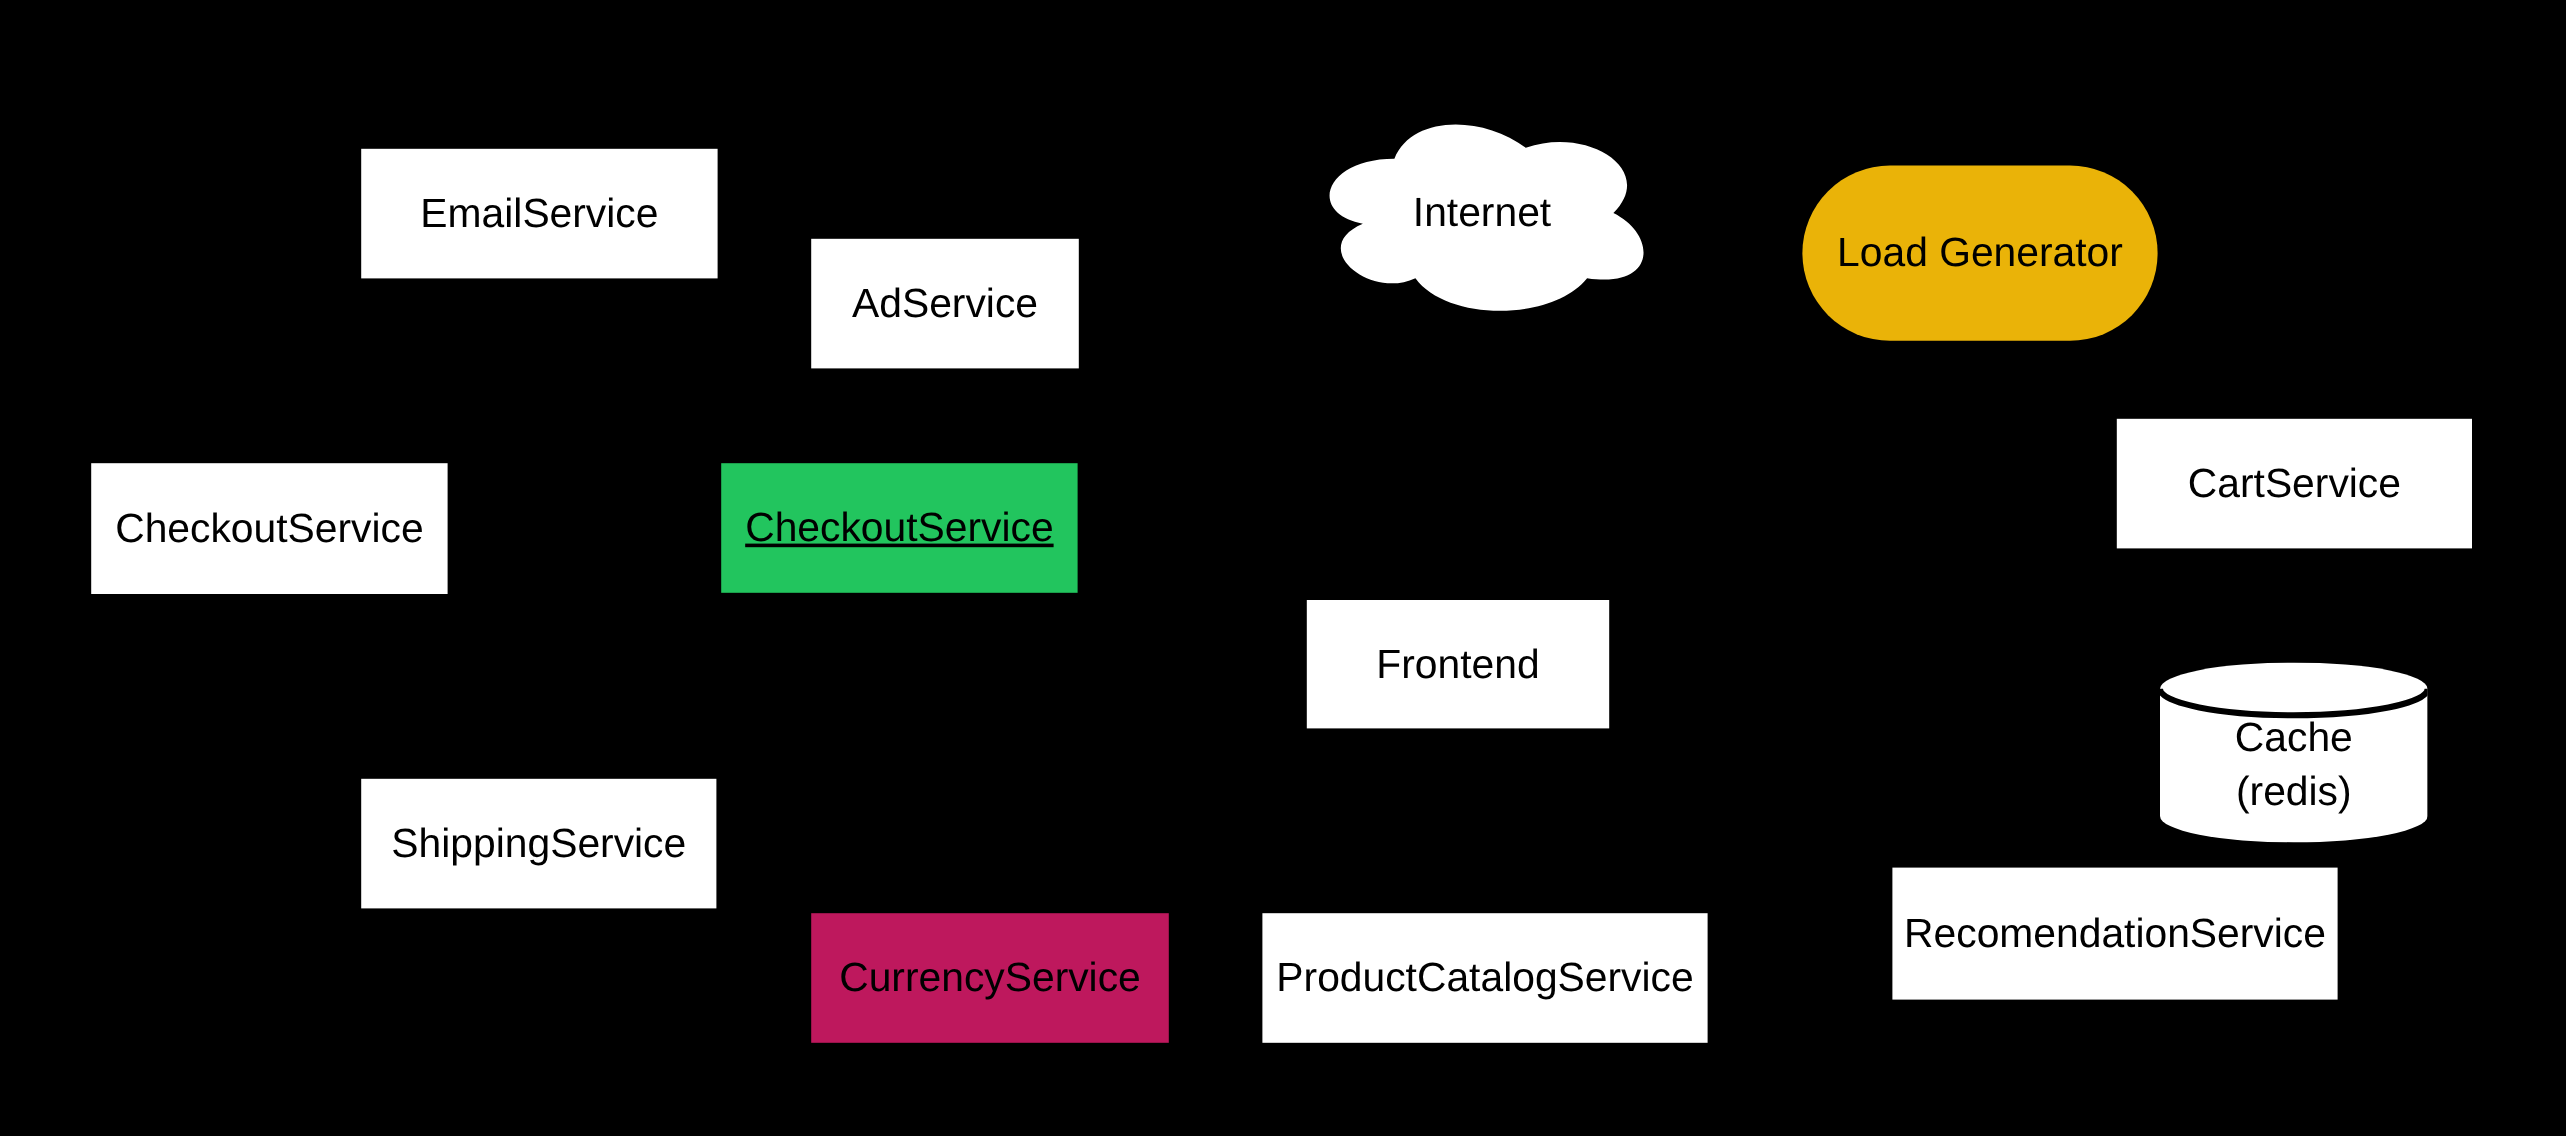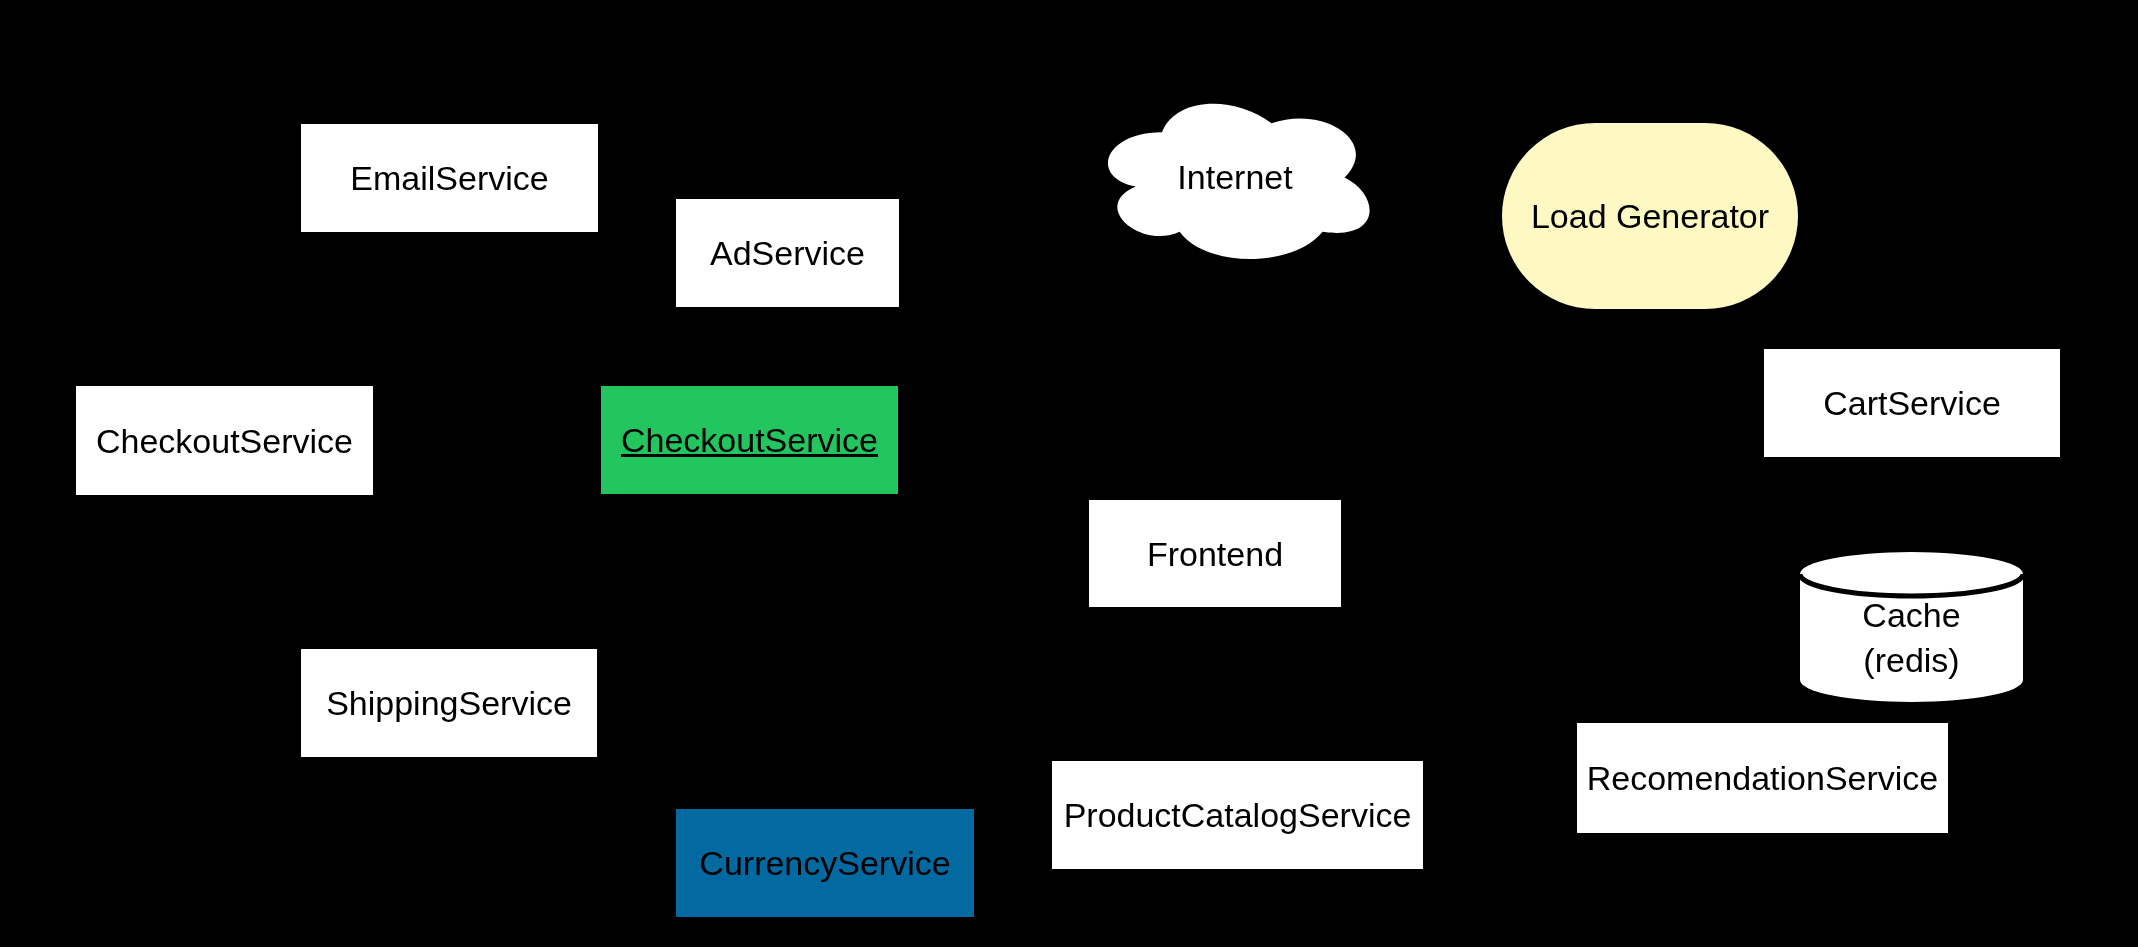--- a/index.html
+++ b/index.html
@@ -65,39 +65,39 @@
 
 <div class="canvas">
 
   <div id="nodes">
       <div class="node" style="left: 301px; top: 124px; width: 297px; height: 108px; background: rgb(255, 255, 255); color: rgb(0, 0, 0);">
       <span class="node-label">EmailService</span>
     </div>
       <div class="node" style="left: 676px; top: 199px; width: 223px; height: 108px; background: rgb(255, 255, 255); color: rgb(0, 0, 0);">
       <span class="node-label">AdService</span>
     </div>
-      <div class="node stadium" style="left: 1502px; top: 123px; width: 296px; height: 186px; background: #fef9c3; color: rgb(0, 0, 0);">
+      <div class="node stadium" style="left: 1502px; top: 138px; width: 296px; height: 146px; background: #eab308; color: rgb(0, 0, 0);">
       <span class="node-label">Load Generator</span>
     </div>
       <div class="node" style="left: 76px; top: 386px; width: 297px; height: 109px; background: rgb(255, 255, 255); color: rgb(0, 0, 0);">
       <span class="node-label">CheckoutService</span>
     </div>
       <div class="node" style="left: 601px; top: 386px; width: 297px; height: 108px; background: #22c55e; color: rgb(0, 0, 0); text-decoration: underline;">
       <span class="node-label">CheckoutService</span>
     </div>
       <div class="node" style="left: 1764px; top: 349px; width: 296px; height: 108px; background: rgb(255, 255, 255); color: rgb(0, 0, 0); align-items: center;">
       <span class="node-label">CartService</span>
     </div>
       <div class="node" style="left: 1089px; top: 500px; width: 252px; height: 107px; background: rgb(255, 255, 255); color: rgb(0, 0, 0);">
       <span class="node-label">Frontend</span>
     </div>
       <div class="node" style="left: 301px; top: 649px; width: 296px; height: 108px; background: rgb(255, 255, 255); color: rgb(0, 0, 0);">
       <span class="node-label">ShippingService</span>
     </div>
-      <div class="node" style="left: 676px; top: 761px; width: 298px; height: 108px; background: #0369a1; color: rgb(0, 0, 0); margin-top: 48px;">
+      <div class="node" style="left: 676px; top: 761px; width: 298px; height: 108px; background: #be185d; color: rgb(0, 0, 0);">
       <span class="node-label">CurrencyService</span>
     </div>
       <div class="node" style="left: 1052px; top: 761px; width: 371px; height: 108px; background: rgb(255, 255, 255); color: rgb(0, 0, 0); text-align: center;">
       <span class="node-label">ProductCatalogService</span>
     </div>
       <div class="node" style="left: 1577px; top: 723px; width: 371px; height: 110px; background: rgb(255, 255, 255); color: rgb(0, 0, 0);">
       <span class="node-label">RecomendationService</span>
     </div>
     </div>
 

